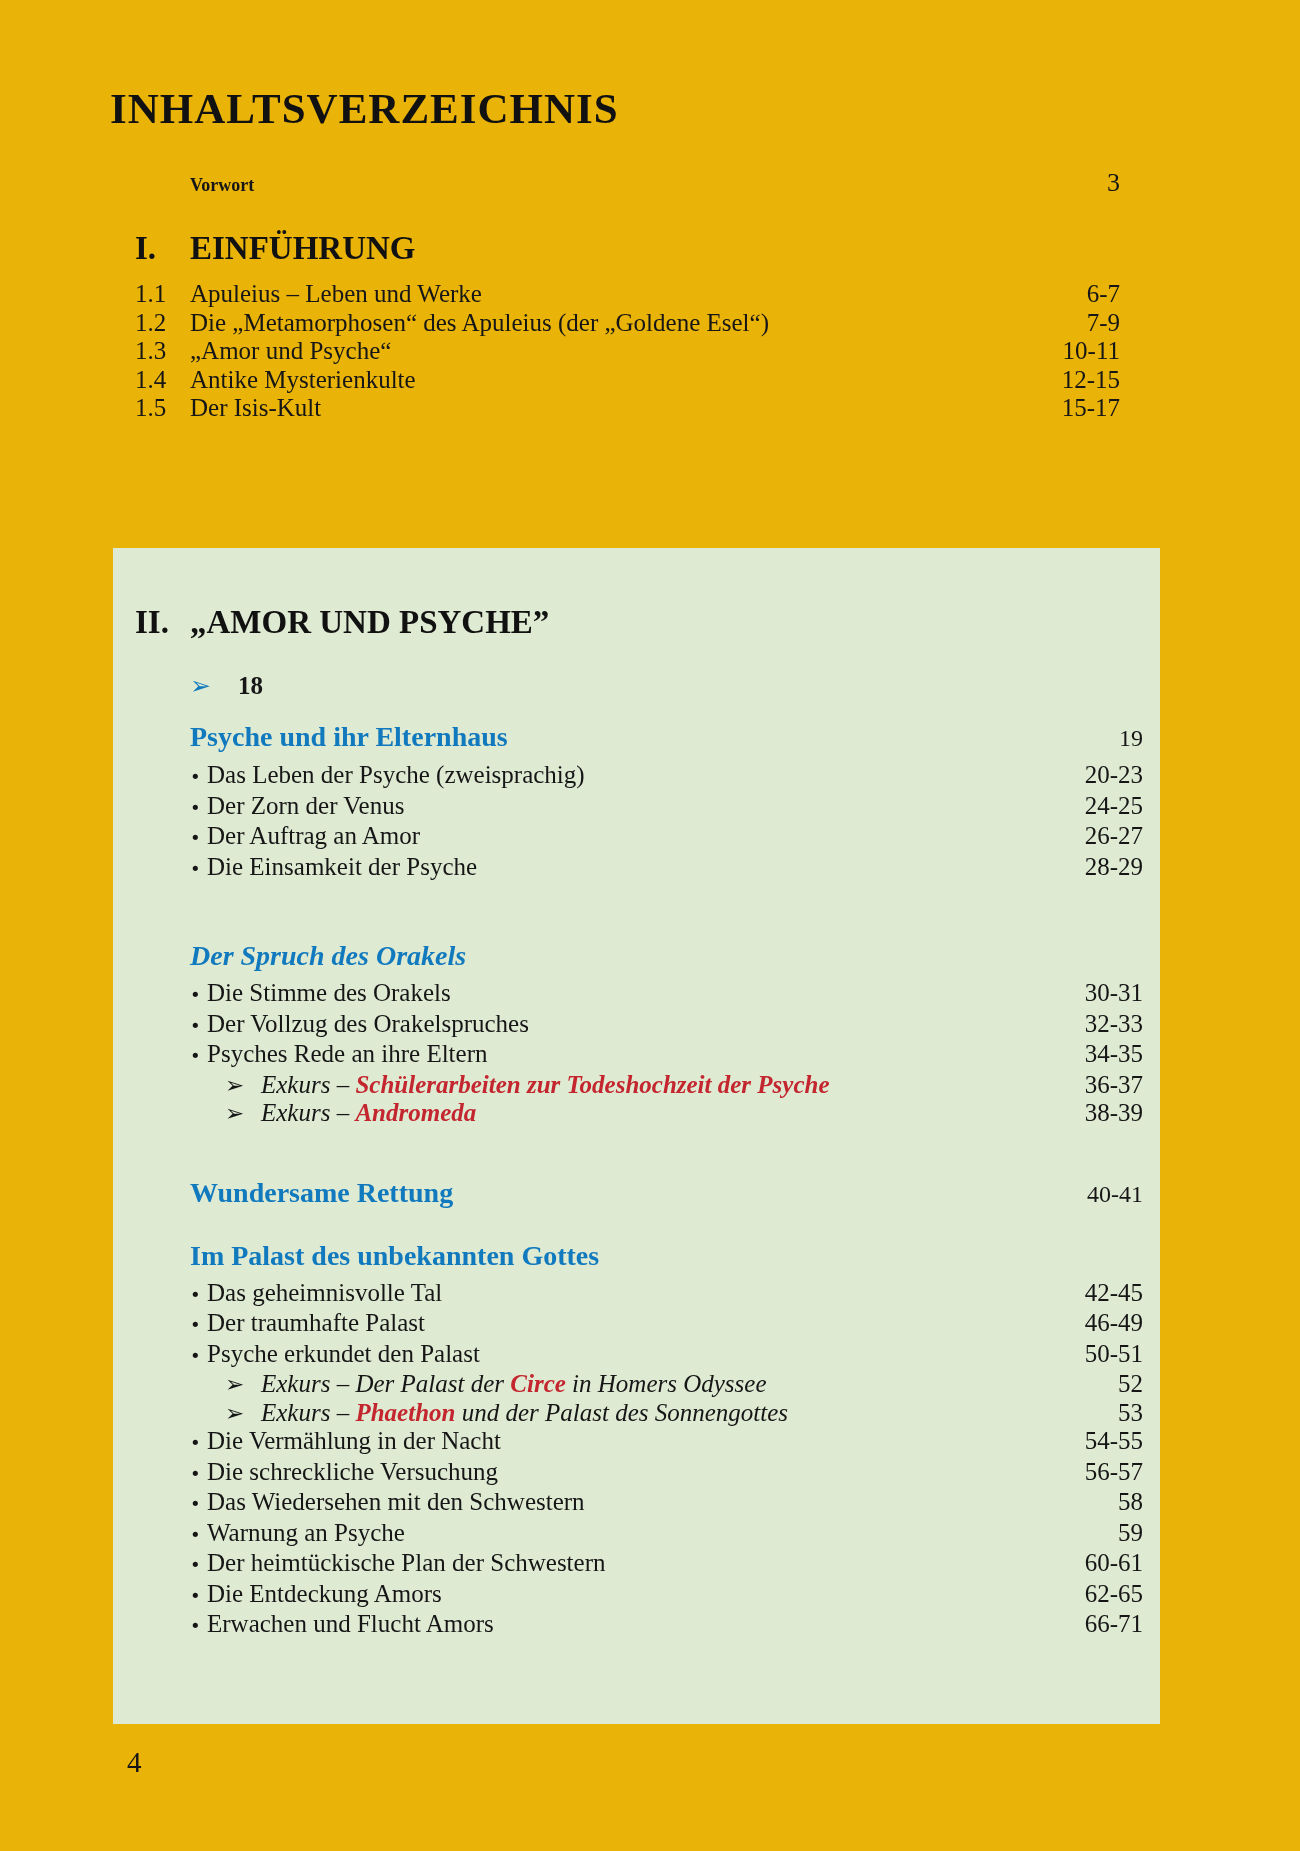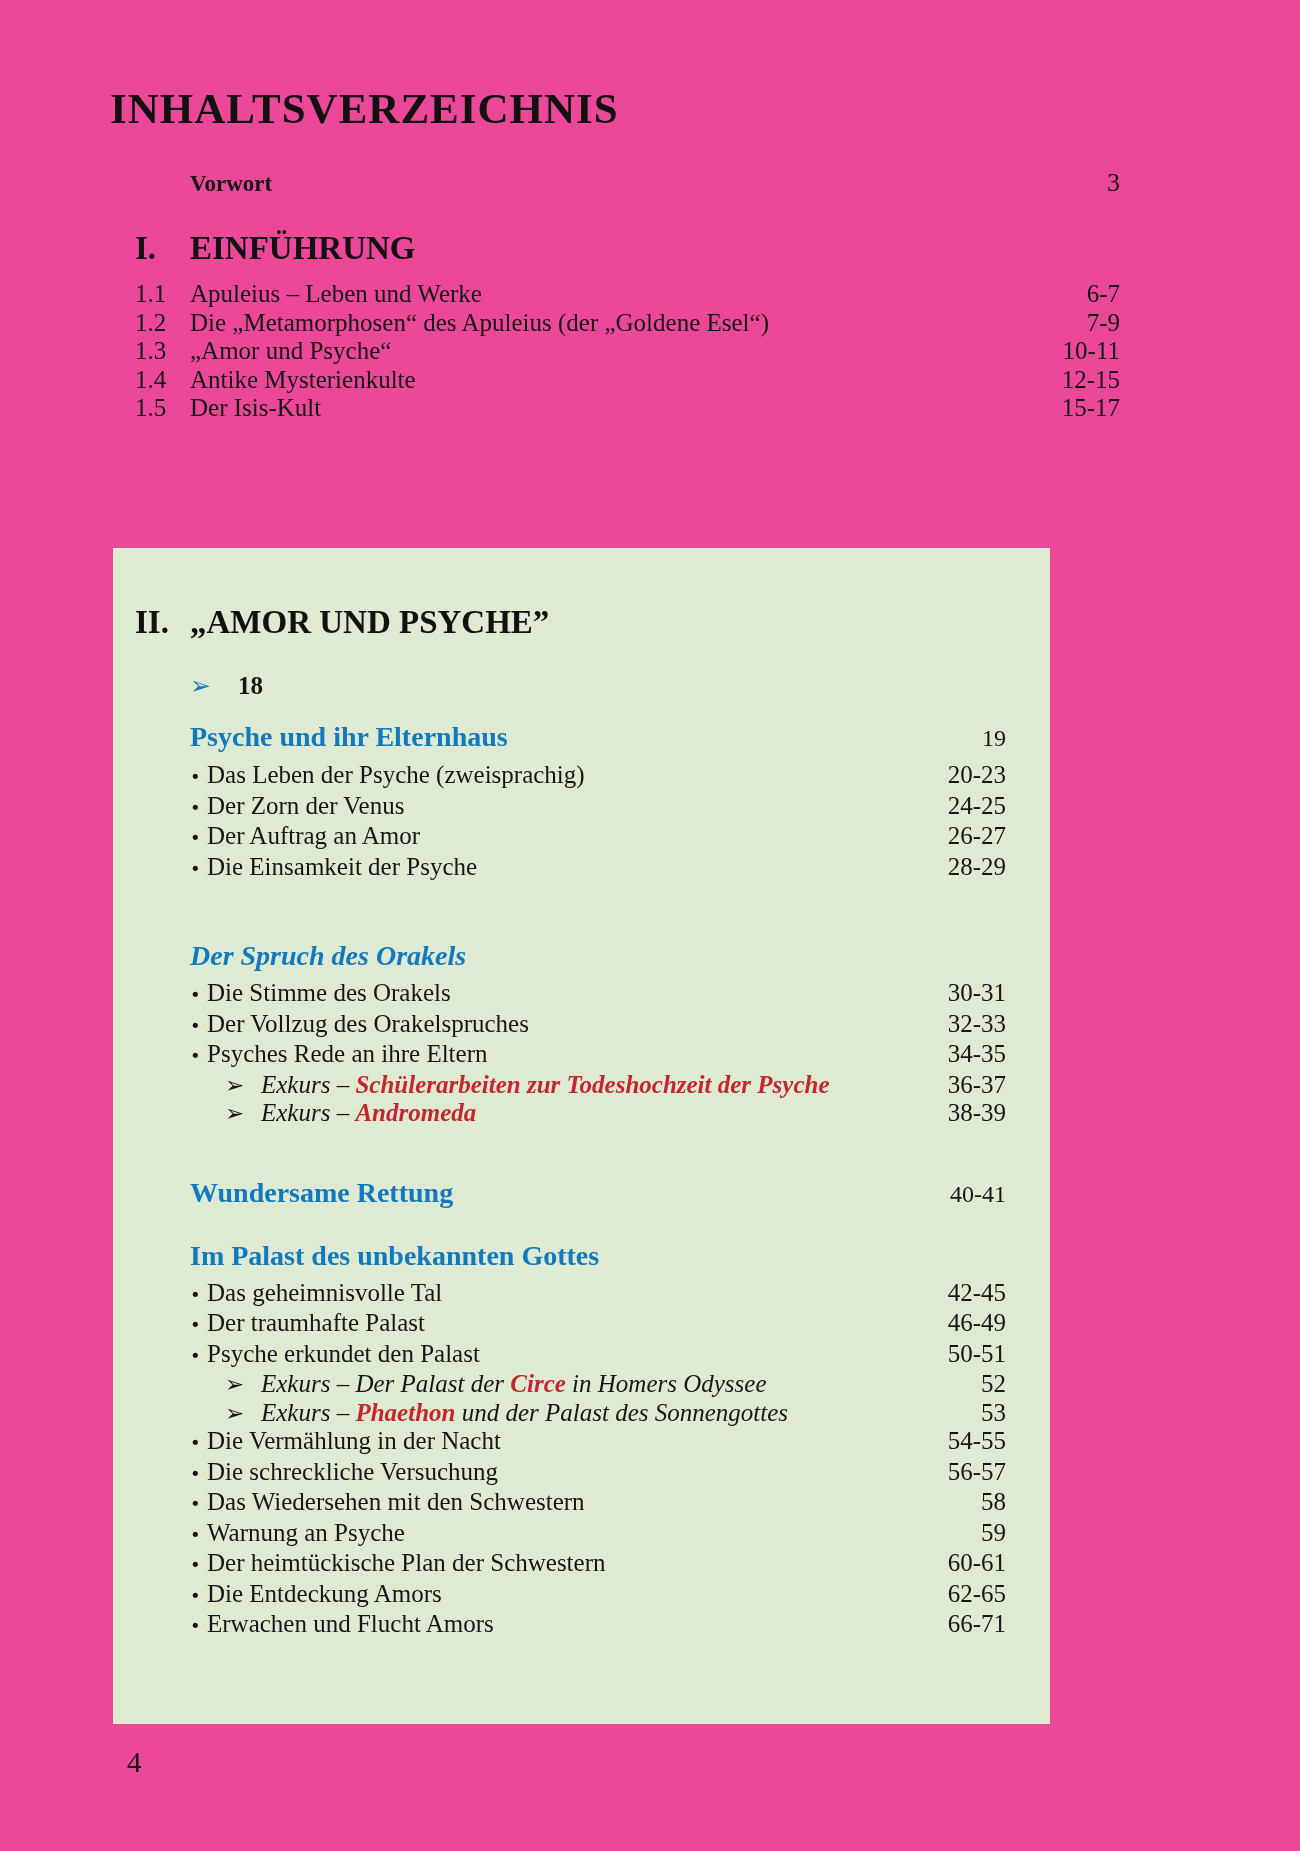--- a/index.html
+++ b/index.html
@@ -1,43 +1,43 @@
 <!DOCTYPE html>
 <html><head>
 <meta charset="utf-8">
 <style>
   html,body { margin:0; padding:0; background:#ffffff; }
   .page {
-    position:relative; width:1300px; height:1851px; background:#ec4899;
+    position:relative; width:1300px; height:1851px; background:#eab308;
     font-family:"Liberation Serif","DejaVu Serif",serif; color:#161616;
     overflow:hidden;
   }
   .title {
     position:absolute; left:110px; top:84px; margin:0;
     font-size:43px; font-weight:bold; letter-spacing:1px; color:#111;
   }
   .front { position:absolute; left:135px; top:168px; width:985px; }
   .row { display:flex; align-items:baseline; }
   .num { flex:0 0 55px; }
   .label { flex:1 1 auto; }
   .page-no { flex:0 0 auto; margin-left:12px; font-weight:normal; font-style:normal; color:#161616; }
 
-  .vorwort-row .label { font-weight:bold; font-size:23px; }
+  .vorwort-row .label { font-weight:bold; font-size:18px; }
   .vorwort-row .page-no { font-size:26px; }
 
   .sec-head { font-size:33px; font-weight:bold; line-height:44px; color:#111; }
   .front .sec-head { margin-top:28px; margin-bottom:10px; }
   .sec-head .num { font-weight:bold; }
 
   .item-row { font-size:25px; line-height:28.5px; }
   .item-row .page-no { font-size:25px; }
 
   .green-box {
-    position:absolute; left:113px; top:548px; width:937px; height:1176px;
-    background:#dfead3; box-sizing:border-box; padding:0 44px 0 22px;
+    position:absolute; left:113px; top:548px; width:1047px; height:1176px;
+    background:#dfead3; box-sizing:border-box; padding:0 17px 0 22px;
   }
   .gb-sec-head { margin-top:52px; }
 
   .einleitung-row { margin-top:24px; font-size:29px; line-height:36px; }
   .einleitung-row .label { font-weight:bold; color:#1179bd; }
   .einleitung-row .page-no { font-size:25px;font-weight:bold; }
 
   .group-head { font-size:28px; line-height:34px; }
   .group-head .label { font-weight:bold; color:#1179bd; }
   .group-head .page-no { font-size:24px; }

